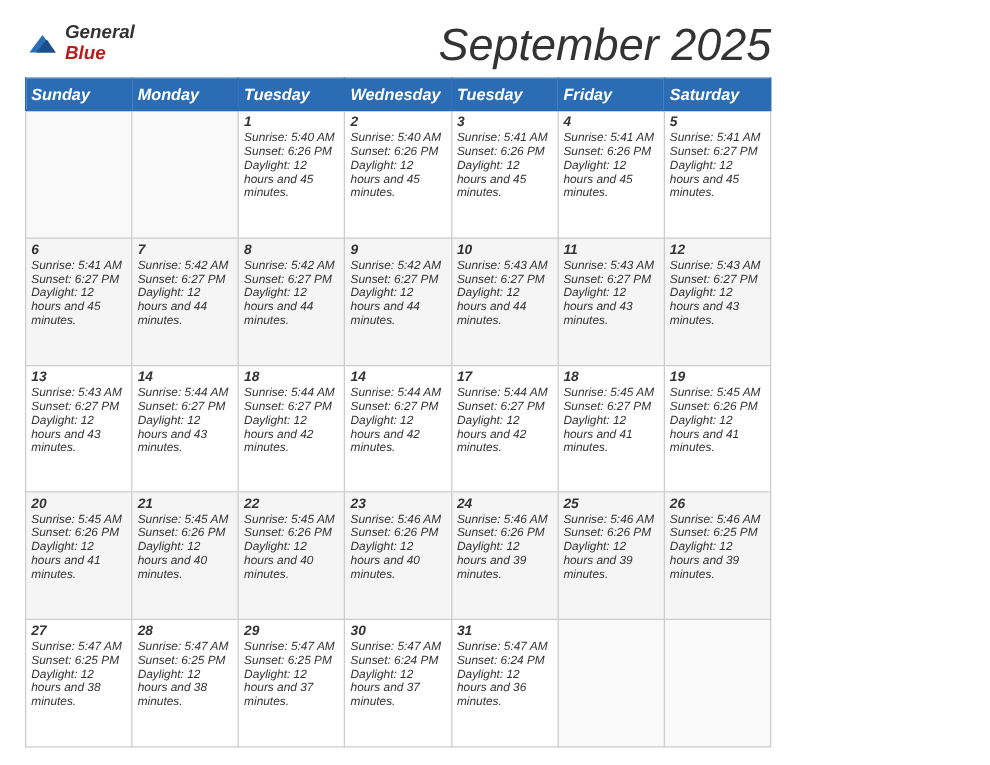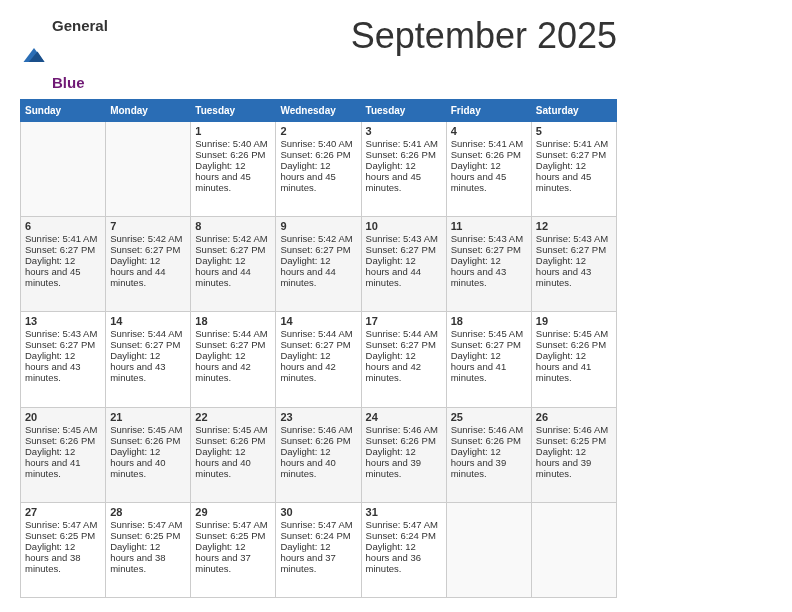--- a/index.html
+++ b/index.html
@@ -9,20 +9,21 @@
       font-family: Arial, sans-serif;
       background: #fff;
       overflow: hidden;
     }
     .page {
       width: 637px;
       height: 612px;
       padding: 18px 20px 14px 20px;
       display: flex;
       flex-direction: column;
+      font-style: italic;
     }
     .header {
       display: flex;
       justify-content: space-between;
       align-items: flex-start;
       margin-bottom: 8px;
     }
     .logo {
       display: flex;
       align-items: center;
@@ -34,22 +35,21 @@
       line-height: 1.1;
     }
     .logo-general {
       font-size: 15px;
       font-weight: bold;
       color: #333;
     }
     .logo-blue {
       font-size: 15px;
       font-weight: bold;
-      color: #701a75;
-      margin-top: 40px;
+      color: #b91c1c;
     }
     .logo-icon {
       width: 28px;
       height: 28px;
     }
     .title-area {
       text-align: right;
     }
     .month-title {
       font-size: 36px;
@@ -65,21 +65,21 @@
     .calendar {
       flex: 1;
       border: 1px solid #ccc;
       border-collapse: collapse;
       width: 100%;
       table-layout: fixed;
     }
     .calendar thead tr th {
       background-color: #2a6db5;
       color: #fff;
-      font-size: 10px;
+      font-size: 13px;
       font-weight: bold;
       padding: 5px 4px;
       text-align: left;
       border: 1px solid #2a6db5;
     }
     .calendar tbody tr td {
       border: 1px solid #ccc;
       vertical-align: top;
       padding: 3px 4px;
       font-size: 9.5px;

